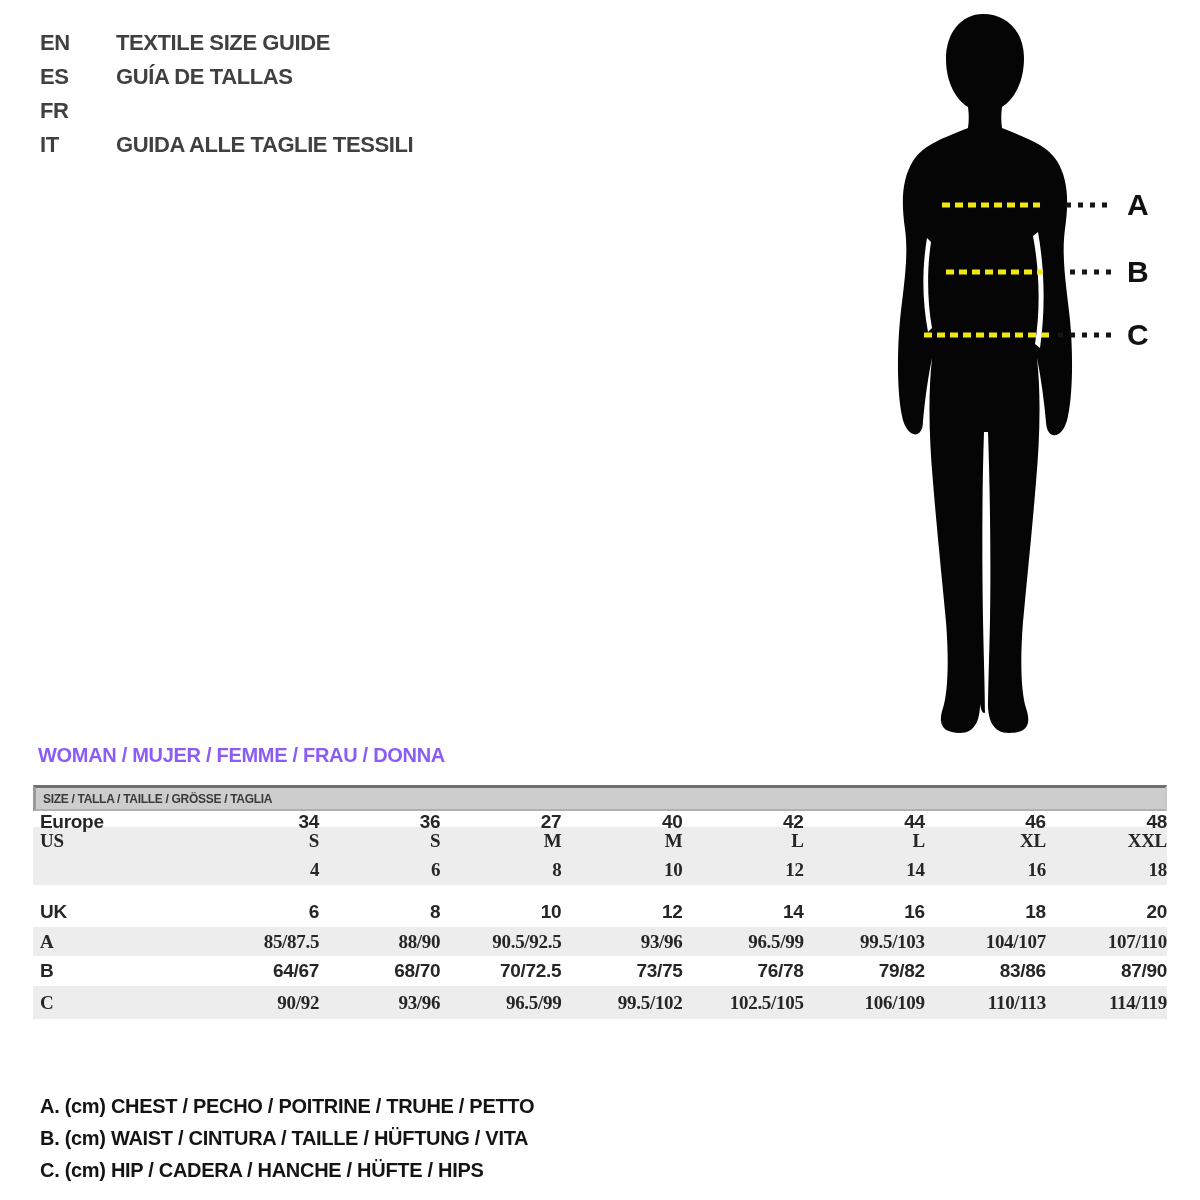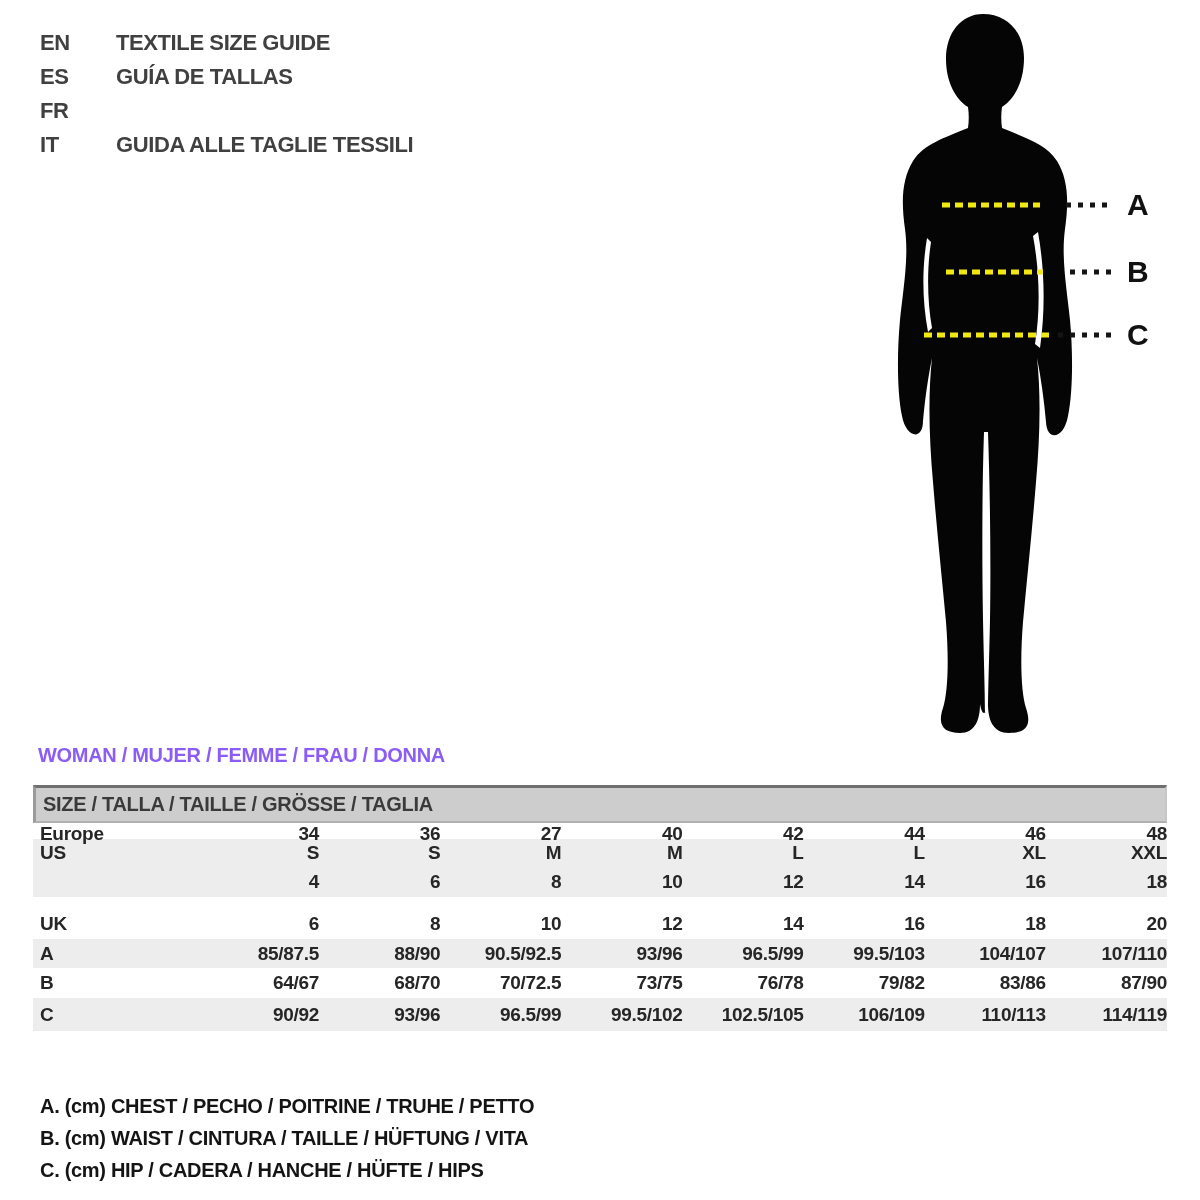--- a/index.html
+++ b/index.html
@@ -18,32 +18,32 @@
   
   .figure-panel { position:absolute; left:880px; top:0; width:320px; height:760px; }
 
   
   .section-title { position:absolute; left:38px; top:744px; font-size:20px;
                    font-weight:bold; letter-spacing:-0.3px; color:#8b5cf6; }
 
   
   .size-table { position:absolute; left:33px; top:785px; width:1134px; }
   .thead {
-    box-sizing:border-box; height:38px; background:#cdcdcd;
+    box-sizing:border-box; height:26px; background:#cdcdcd;
     border-top:3px solid #6f6f6f; border-left:3px solid #9a9a9a;
     border-right:2px solid #c6c6c6; border-bottom:2px solid #b0b0b0;
     display:flex; align-items:center; padding-left:7px;
-    font-size:20px; font-weight:bold; letter-spacing:-0.3px; color:#3a3a3a;
+    font-size:12px; font-weight:bold; letter-spacing:-0.3px; color:#3a3a3a;
   }
   .trow { display:grid; grid-template-columns:165px repeat(8,1fr);
           align-items:center; font-weight:bold; font-size:19px;
           letter-spacing:-0.3px; color:#262626; }
   .trow .label { padding-left:7px; text-align:left; }
   .trow .val { text-align:right; }
-  .bg-gray { background:#ededed; }
+  .bg-gray { background:#ededed;font-family:Liberation Serif, serif; }
   .h32 { height:16px; } .h28 { height:28px; } .h29 { height:29px; }
   .h30 { height:30px; } .h31 { height:31px; } .h33 { height:33px; }
   .spacer-row { height:11px; background:#ffffff; }
 
   
   .legend { position:absolute; left:40px; top:1090px; }
   .legend-line { height:32px; display:flex; align-items:center;
                  font-size:20px; font-weight:bold; letter-spacing:-0.3px;
                  color:#141414; white-space:nowrap; }
 </style>

